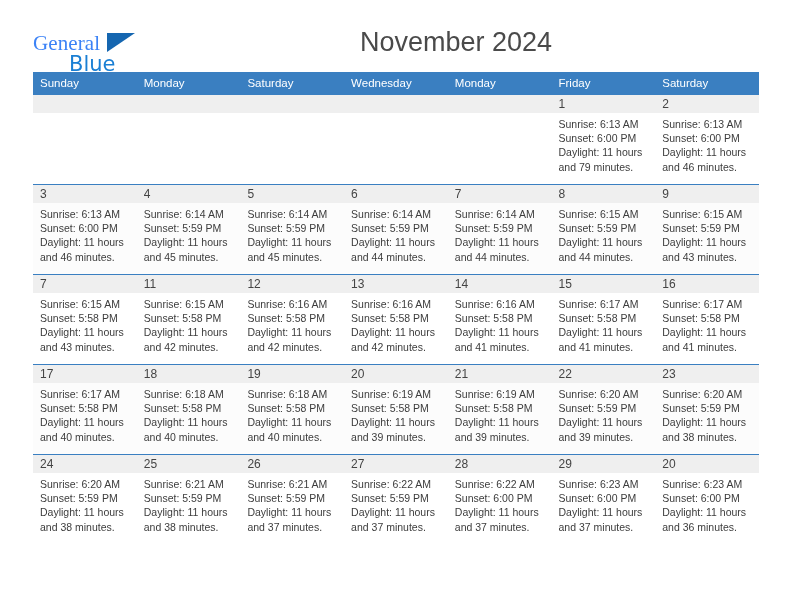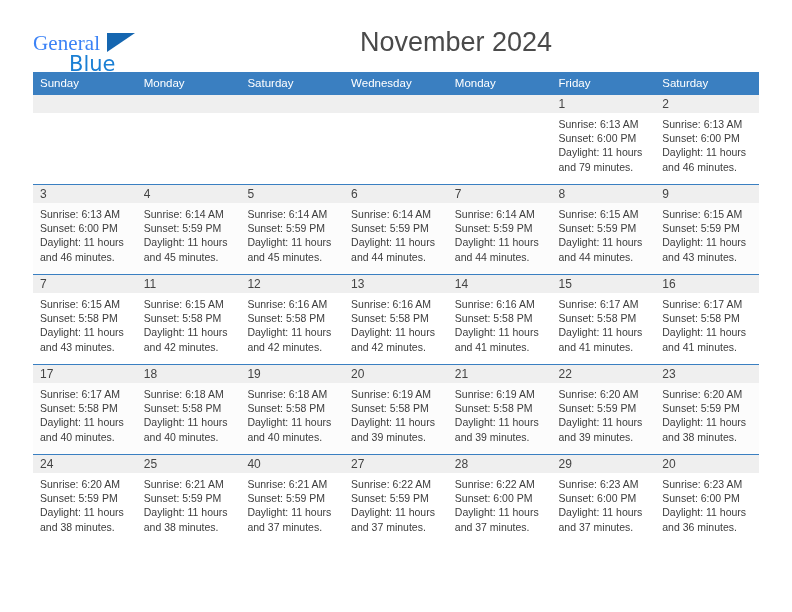--- a/index.html
+++ b/index.html
@@ -416,21 +416,21 @@
           <td>
             <div class="daynum">25</div>
             <div class="events">
               <div>Sunrise: 6:21 AM</div>
               <div>Sunset: 5:59 PM</div>
               <div>Daylight: 11 hours</div>
               <div>and 38 minutes.</div>
             </div>
           </td>
           <td>
-            <div class="daynum">40</div>
+            <div class="daynum">26</div>
             <div class="events">
               <div>Sunrise: 6:21 AM</div>
               <div>Sunset: 5:59 PM</div>
               <div>Daylight: 11 hours</div>
               <div>and 37 minutes.</div>
             </div>
           </td>
           <td>
             <div class="daynum">27</div>
             <div class="events">

